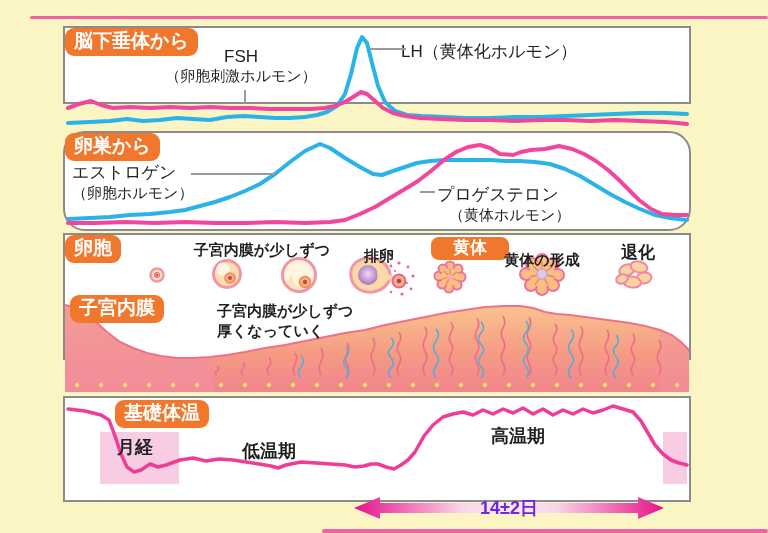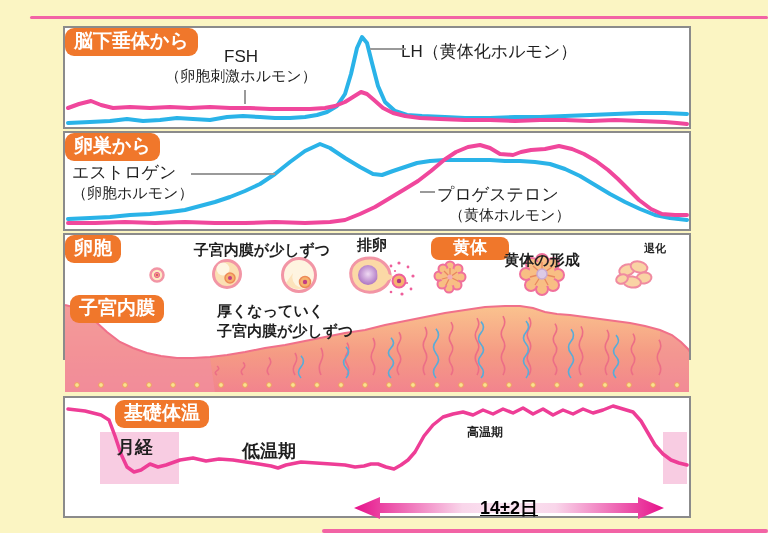--- a/index.html
+++ b/index.html
@@ -13,45 +13,45 @@
   .seclabel.small{font-size:17px;padding:0 22px 2px;border-radius:8px;}
   .lbl{position:absolute;color:#1f1f1f;white-space:nowrap;}
   .lbl .sub{font-size:15px;}
   .leader{position:absolute;background:#9a9a9a;}
   .line{fill:none;stroke-linecap:round;stroke-linejoin:round;}
   .blue{stroke:#2AB3E8;stroke-width:4;}
   .pink{stroke:#F0479C;stroke-width:4;}
   .temp{stroke:#EE3D96;stroke-width:3.5;}
   .pinkbox{position:absolute;background:#F8CCE2;}
   .arrow-label{position:absolute;left:348px;top:496px;width:322px;text-align:center;
-               font-size:18px;font-weight:bold;color:#000000;text-decoration:underline;}
+               font-size:18px;font-weight:bold;color:#6d28d9;}
   .b{font-weight:bold;}
 </style>
 </head>
 <body>
 
 <div class="frame-line" style="left:30px;top:16px;width:738px;height:3px;"></div>
 <div class="frame-line" style="left:322px;top:529px;width:446px;height:4px;"></div>
 
-<div class="panel" style="top:26px;height:103px;">
+<div class="panel" style="top:26px;height:78px;">
   <svg width="624" height="99" viewBox="0 0 624 99">
     <polyline class="line blue" points="3,95 25,94 45,93 62,91 78,93 95,92 112,90 128,91 145,92 162,89 178,88 195,89 210,90 225,90 240,89 252,87 262,84 272,78 280,66 286,46 292,20 297,9 302,15 307,35 313,58 320,74 330,83 342,87 357,88 380,89 400,90 425,90 450,89 475,89 500,88 525,87 550,86 575,85 600,85 622,86"></polyline>
     <polyline class="line pink" points="3,80 14,76 26,73 36,77 48,80 65,79 85,80 105,79 125,80 145,79 165,80 185,80 205,81 225,81 245,81 260,80 270,78 280,74 288,69 296,64 302,66 309,72 318,80 328,85 340,88 355,90 375,91 400,92 425,92 450,93 475,92 500,92 525,93 550,92 575,93 600,94 612,95 622,96"></polyline>
   </svg>
   <span class="seclabel">脳下垂体から</span>
   <div class="lbl" style="left:97px;top:19px;width:158px;text-align:center;font-size:17px;">
     <div>FSH</div>
     <div class="sub">（卵胞刺激ホルモン）</div>
   </div>
   <div class="leader" style="left:179px;top:62px;width:2px;height:14px;"></div>
   <div class="lbl" style="left:336px;top:12px;font-size:17px;">LH（黄体化ホルモン）</div>
   <div class="leader" style="left:305px;top:20px;width:36px;height:2px;"></div>
 </div>
 
-<div class="panel" style="top:131px;height:100px;">
+<div class="panel" style="top:131px;height:100px;border-radius:22px;">
   <svg width="624" height="96" viewBox="0 0 624 96">
     <polyline class="line blue" points="3,86 25,85 45,84 65,82 85,81 105,79 120,77 135,73 150,69 165,64 180,58 195,51 210,41 225,29 240,18 255,11 265,15 280,25 295,34 308,41 317,42 328,38 340,34 352,30 365,28 380,27 395,27 410,27 425,27 440,28 455,28 470,29 485,31 500,36 515,43 530,52 545,61 560,69 575,76 590,82 605,85 622,87"></polyline>
     <polyline class="line pink" points="3,90 30,90 60,89 90,90 120,89 150,90 180,90 210,89 240,90 265,89 280,87 295,81 310,74 325,65 340,56 353,48 366,38 379,27 391,19 403,14 415,12 425,15 435,21 448,22 456,19 466,17 480,16 494,13 507,16 519,21 531,28 543,37 553,46 564,57 574,67 586,76 597,81 610,82 622,82"></polyline>
   </svg>
   <span class="seclabel">卵巣から</span>
   <div class="lbl" style="left:7px;top:28px;font-size:17px;">
     <div>エストロゲン</div>
     <div class="sub">（卵胞ホルモン）</div>
   </div>
   <div class="leader" style="left:126px;top:40px;width:84px;height:2px;"></div>
@@ -222,41 +222,41 @@
     <g fill="#F9D3A4" stroke="#F08AA0" stroke-width="2">
       <ellipse cx="562" cy="35" rx="8" ry="5.5" transform="rotate(-18 562 35)"></ellipse>
       <ellipse cx="574" cy="32" rx="8.5" ry="5.5" transform="rotate(14 574 32)"></ellipse>
       <ellipse cx="579" cy="43" rx="7.5" ry="5.5" transform="rotate(-8 579 43)"></ellipse>
       <ellipse cx="567" cy="47" rx="9" ry="5.5" transform="rotate(8 567 47)"></ellipse>
       <ellipse cx="557" cy="44" rx="6" ry="4.5" transform="rotate(-20 557 44)"></ellipse>
     </g>
   </svg>
   <span class="seclabel">卵胞</span>
   <div class="lbl b" style="left:117px;top:6px;width:160px;text-align:center;font-size:15px;">子宮内膜が少しずつ</div>
-  <div class="lbl b" style="left:285px;top:1px;width:44px;text-align:center;font-size:15px;">排卵</div>
+  <div class="lbl b" style="left:285px;top:12px;width:44px;text-align:right;font-size:15px;">排卵</div>
   <span class="seclabel small" style="left:366px;top:2px;">黄体</span>
   <div class="lbl b" style="left:432px;top:16px;width:90px;text-align:center;font-size:15px;">黄体の形成</div>
-  <div class="lbl b" style="left:545px;top:6px;width:56px;text-align:right;font-size:11px;">退化</div>
+  <div class="lbl b" style="left:545px;top:6px;width:56px;text-align:center;font-size:17px;">退化</div>
   <span class="seclabel" style="left:5px;top:60px;">子宮内膜</span>
   <div class="lbl b" style="left:152px;top:66px;font-size:15px;line-height:1.35;">
+    <div>子宮内膜が少しずつ</div>
     <div>厚くなっていく</div>
-    <div>子宮内膜が少しずつ</div>
-  </div>
-</div>
-
-<div class="panel" style="top:396px;height:122px;">
+  </div>
+</div>
+
+<div class="panel" style="top:396px;height:106px;">
   <div class="pinkbox" style="left:35px;top:34px;width:79px;height:52px;"></div>
   <div class="pinkbox" style="left:598px;top:34px;width:24px;height:52px;"></div>
   <svg width="624" height="90" viewBox="0 0 624 90">
     <polyline class="line temp" points="3,11 20,13 36,17 44,22 50,38 56,56 62,69 69,74 76,72 85,66 93,69 101,67 115,62 128,60 141,63 154,61 168,62 181,64 194,66 206,68 213,70 221,67 236,64 251,65 266,66 280,67 290,69 299,68 306,66 313,66 321,69 329,71 336,67 343,62 350,54 359,38 368,27 378,19 388,16 398,14 408,17 418,12 428,16 438,11 448,15 458,10 468,16 478,11 488,17 498,12 508,16 518,11 528,15 538,12 548,8 558,11 568,14 576,23 583,35 590,47 598,56 606,62 614,65 622,67"></polyline>
   </svg>
   <span class="seclabel" style="left:50px;top:2px;">基礎体温</span>
   <div class="lbl b" style="left:52px;top:37px;font-size:18px;">月経</div>
   <div class="lbl b" style="left:177px;top:41px;font-size:18px;">低温期</div>
-  <div class="lbl b" style="left:402px;top:26px;font-size:12px;">高温期</div>
+  <div class="lbl b" style="left:426px;top:26px;font-size:18px;">高温期</div>
 </div>
 
 <svg style="position:absolute;left:348px;top:493px;" width="322" height="30" viewBox="0 0 322 30">
   <defs>
     <linearGradient id="ag" x1="0" y1="0" x2="1" y2="0">
       <stop offset="0" stop-color="#E6118A"></stop>
         <stop offset="0.35" stop-color="#F9D6EA"></stop>
       <stop offset="0.5" stop-color="#FBE6F2"></stop>
         <stop offset="0.65" stop-color="#F9D6EA"></stop>
       <stop offset="1" stop-color="#E6118A"></stop>

